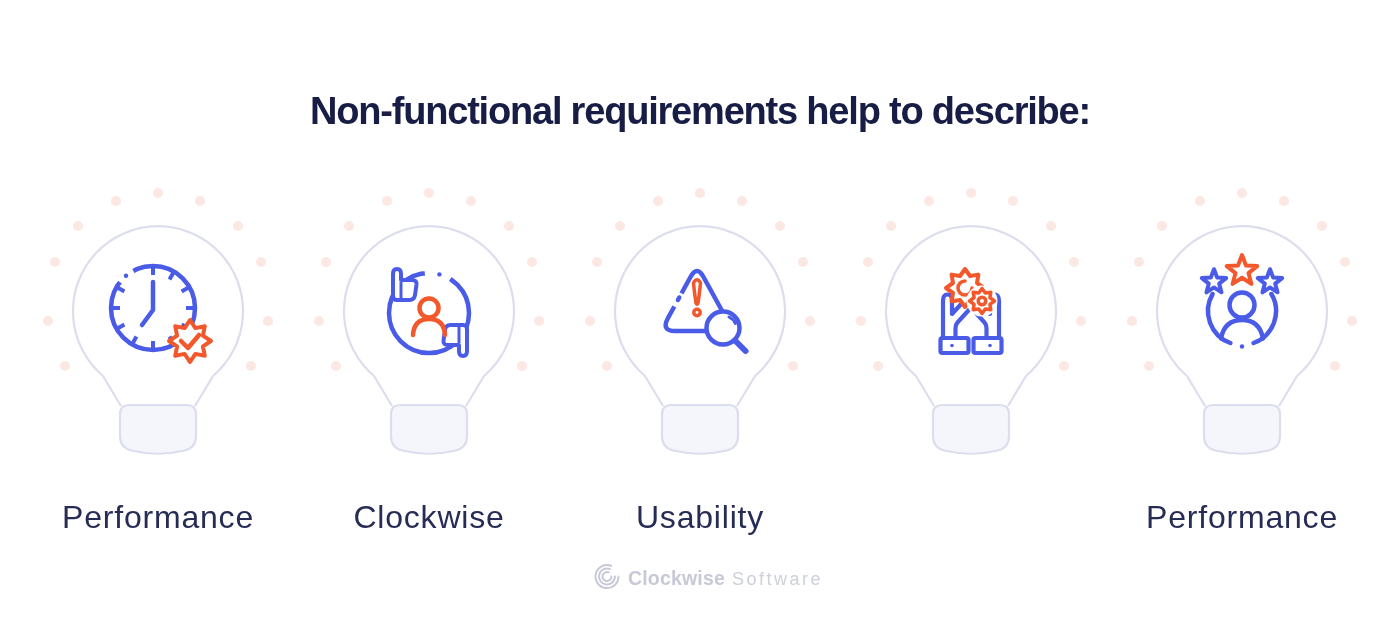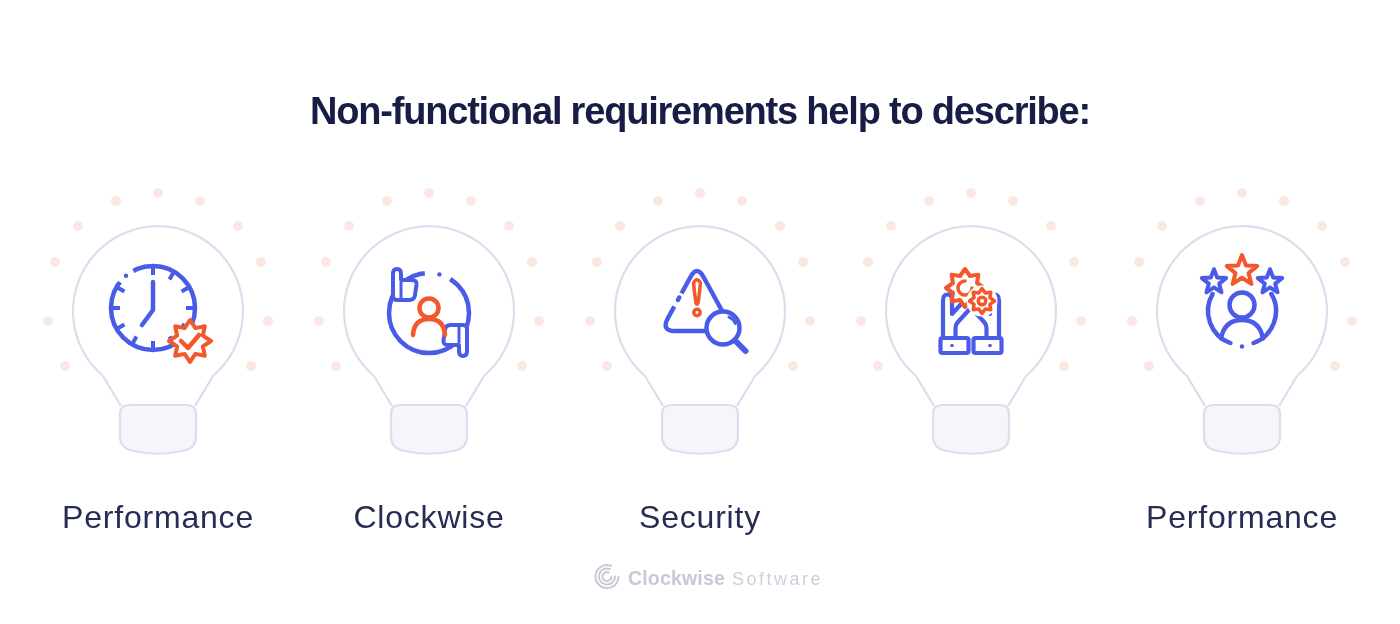--- a/index.html
+++ b/index.html
@@ -103,21 +103,21 @@
           <path class="s-blue f-none" stroke-width="4.5" stroke-linejoin="round" d="M110.5,96 Q117,84 123.5,96 L146,137 Q153,150 139,150 L95,150 Q81,150 88,137 Z"></path>
           <path class="s-white f-none" stroke-width="8" d="M101.5,112.4 L94.3,125.5"></path>
           <path class="s-blue f-none" stroke-width="4.5" stroke-linecap="round" d="M99.25,116.5 L97.9,119"></path>
           <path class="s-orange f-white" stroke-width="3.5" stroke-linejoin="round" d="M113.5,102 Q117,95.5 120.5,102 Q119.3,114 118,122 Q117,124.5 116,122 Q114.7,114 113.5,102 Z"></path>
           <circle class="s-orange f-white" stroke-width="3.5" cx="117" cy="131.5" r="3.2"></circle>
           <circle class="s-blue f-white" stroke-width="4.5" cx="143" cy="147" r="16.5"></circle>
           <path class="s-blue f-none" stroke-width="3" stroke-linecap="round" d="M149,136 A14,14 0 0 1 155.5,142.5"></path>
           <path class="s-blue f-none" stroke-width="6" stroke-linecap="round" d="M155,159.5 L165.5,170"></path>
         </g>
       </svg>
-      <div class="card-label">Security</div>
+      <div class="card-label">Usability</div>
     </div>
 
     <div class="card">
       <svg width="240" height="285" viewBox="0 0 240 285">
         <use href="#bulb"></use>
         <g>
           <g>
             <path class="s-blue f-white" stroke-width="4.2" stroke-linejoin="round" stroke-linecap="round" d="M92,158 L92,120 Q92,113.5 96.5,113.5 Q101,113.5 101,120 L101,133 L111.5,121.5 Q115.5,117.5 118.8,121 Q122,124.5 118.3,128.5 L106.5,141.5 Q104.5,143.8 104.5,147 L104.5,158"></path>
             <rect class="s-blue f-white" stroke-width="4.2" x="89.5" y="157" width="28" height="15" rx="2"></rect>
             <circle class="f-blue" cx="101" cy="164.5" r="1.8"></circle>

